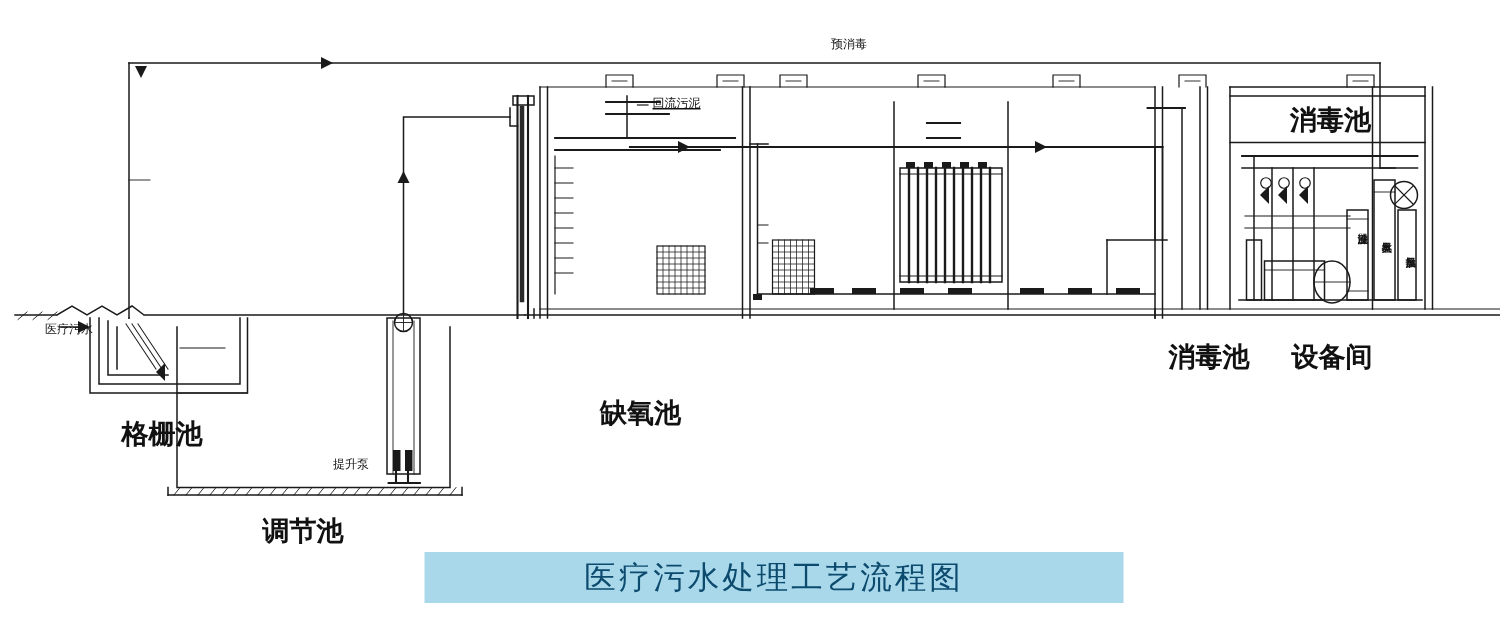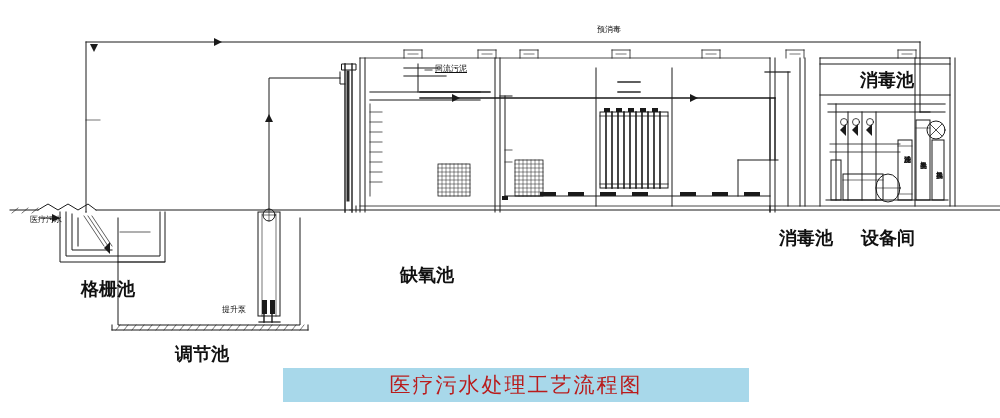--- a/index.html
+++ b/index.html
@@ -12,21 +12,21 @@
   svg#dwg{position:absolute;left:0;top:0;width:1000px;height:418px;}
   .lbl{position:absolute;color:#111;white-space:nowrap;}
   .lbl-big{font-size:18px;font-weight:bold;}
   .lbl-sm{font-size:8px;}
   .lbl-xs{font-size:7px;}
   .vert{writing-mode:vertical-rl;text-orientation:upright;letter-spacing:0px;}
   #titlebar{
     position:absolute;left:283px;top:368px;width:466px;height:34px;
     background:#a8d8ea;display:flex;align-items:center;justify-content:center;
   }
-  #titlebar span{color:#b91c1c;font-size:21px;letter-spacing:2px;}
+  #titlebar span{color:#0c4a6e;font-size:21px;letter-spacing:2px;}
 </style>
 </head>
 <body>
 
 <div id="stage">
 
   <svg id="dwg" viewBox="0 0 1000 418">
     <g fill="none" stroke="#1a1a1a" stroke-width="1" stroke-linecap="square">
 
       <path d="M10 210 L38 210 M38 210 L48 204 L58 210 L68 204 L78 210 L88 204 L96 210 M96 210 L350 210" stroke-width="1"></path>
@@ -219,21 +219,21 @@
 
       <path d="M452 94 L460 98 L452 102 Z" fill="#1a1a1a" stroke="none"></path>
       <path d="M690 94 L698 98 L690 102 Z" fill="#1a1a1a" stroke="none"></path>
 
       <path d="M356 206 L356 212 M770 206 L770 212"></path>
 
     </g>
   </svg>
 
   <div class="lbl lbl-sm" style="left:6px;top:214px;padding-left:24px;">医疗污水</div>
-  <div class="lbl lbl-sm" style="left:597px;top:24px;">预消毒</div>
+  <div class="lbl lbl-sm" style="left:554px;top:24px;">预消毒</div>
   <div class="lbl lbl-sm" style="left:435px;top:63px;text-decoration:underline;">回流污泥</div>
   <div class="lbl lbl-sm" style="left:222px;top:266px;margin-top:38px;">提升泵</div>
 
   <div class="lbl lbl-big" style="left:62px;top:277px;margin-left:19px;">格栅池</div>
   <div class="lbl lbl-big" style="left:175px;top:342px;">调节池</div>
   <div class="lbl lbl-big" style="left:400px;top:226px;margin-top:37px;">缺氧池</div>
   <div class="lbl lbl-big" style="left:779px;top:226px;">消毒池</div>
   <div class="lbl lbl-big" style="left:861px;top:226px;">设备间</div>
   <div class="lbl lbl-big" style="left:860px;top:68px;">消毒池</div>
 

